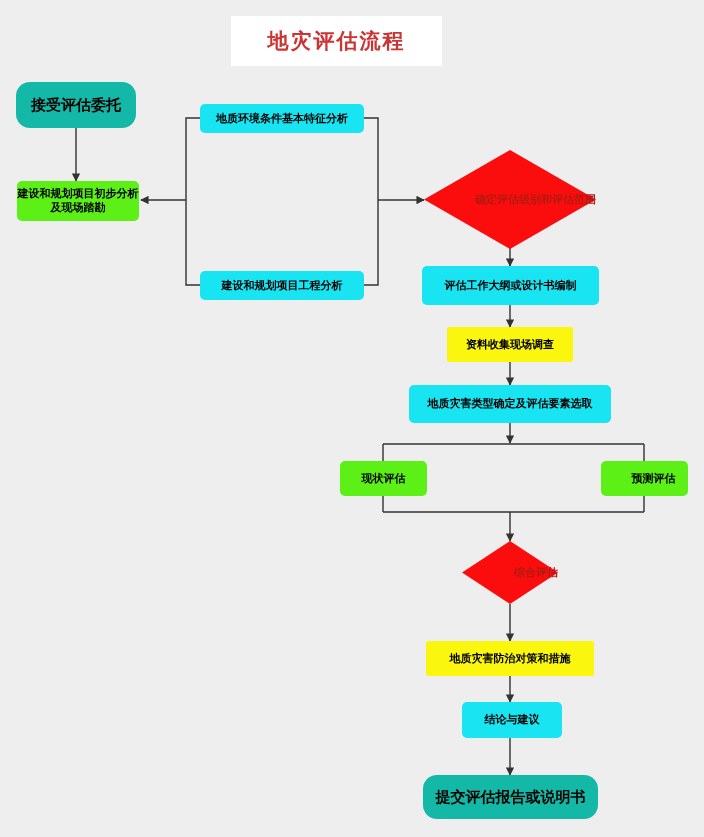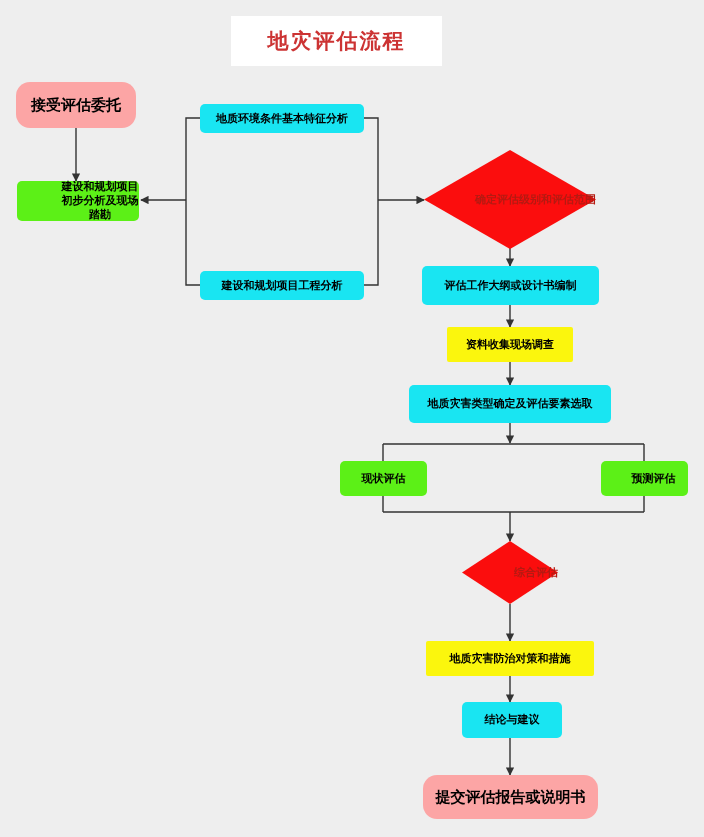--- a/index.html
+++ b/index.html
@@ -32,21 +32,21 @@
     color: #000;
   }
   .node-title {
     background: #ffffff;
     color: #cc3333;
     font-size: 21px;
     font-weight: bold;
     letter-spacing: 2px;
   }
   .node-terminal {
-    background: #fca5a5;
+    background: #14b8a6;
     border-radius: 14px;
     font-size: 15px;
     font-weight: bold;
   }
   .node-cyan {
     background: #19e5f2;
     border-radius: 5px;
     font-size: 11px;
     font-weight: bold;
   }
@@ -139,21 +139,21 @@
   </svg>
 
   <div class="node node-title" style="left:231px; top:16px; width:211px; height:50px;">
     <span class="label">地灾评估流程</span>
   </div>
 
   <div class="node node-terminal" style="left:16px; top:82px; width:120px; height:46px;">
     <span class="label">接受评估委托</span>
   </div>
 
-  <div class="node node-green" style="left:17px; top:181px; width:122px; height:40px;padding-left:44px;">
+  <div class="node node-green" style="left:17px; top:181px; width:122px; height:40px;">
     <span class="label">建设和规划项目初步分析及现场踏勘</span>
   </div>
 
   <div class="node node-cyan" style="left:200px; top:104px; width:164px; height:29px;">
     <span class="label">地质环境条件基本特征分析</span>
   </div>
 
   <div class="node node-cyan" style="left:200px; top:271px; width:164px; height:29px;">
     <span class="label">建设和规划项目工程分析</span>
   </div>

